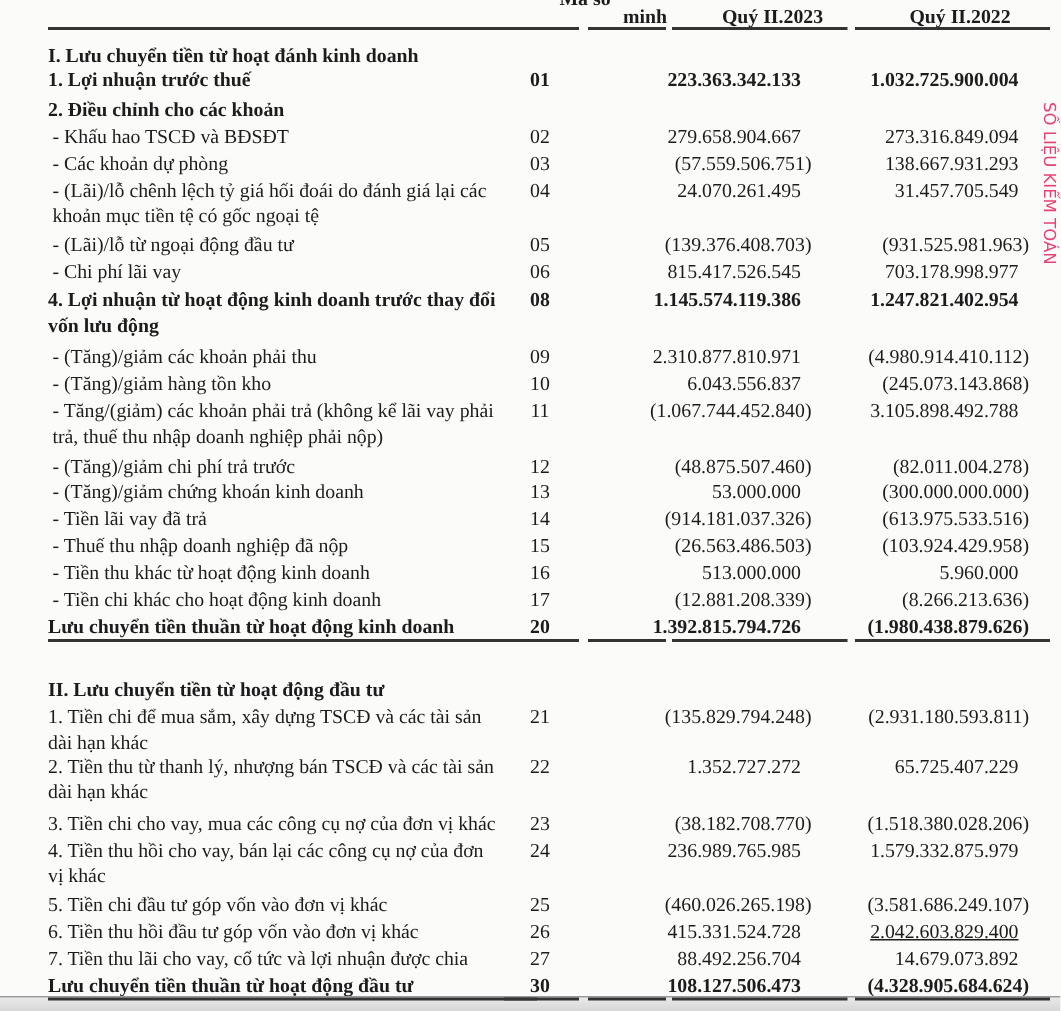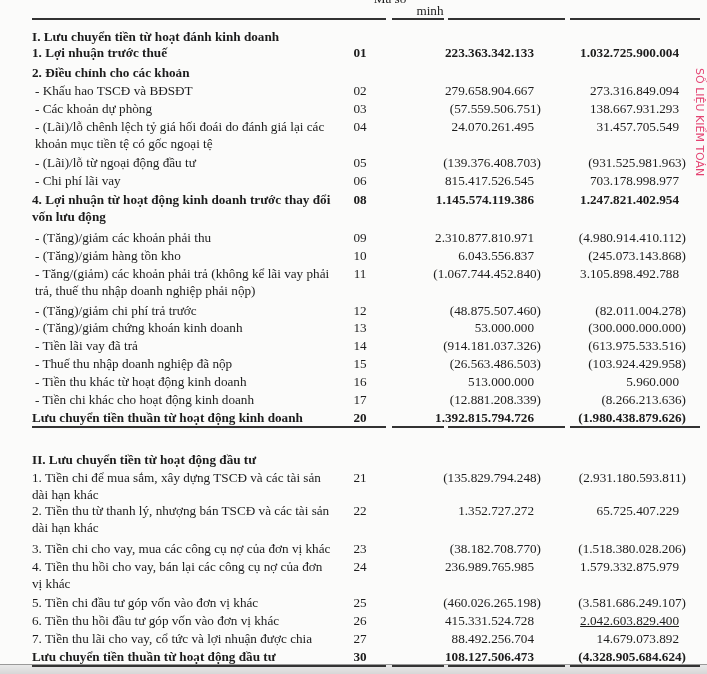--- a/index.html
+++ b/index.html
@@ -4,21 +4,21 @@
 <style>
   html, body { margin: 0; padding: 0; }
   body {
     width: 707px; height: 674px; overflow: hidden; position: relative;
     background: #fbfbfa;
     font-family: "Liberation Serif", "DejaVu Serif", serif;
     color: #1c1c1c;
     font-size: 13.2px;
   }
   .hdr { position: absolute; top: 0; left: 0; width: 707px; height: 20px; }
-  .hdr span { position: absolute; font-weight: normal; }
+  .hdr span { position: absolute; font-weight: bold; }
   .hdr .code { left: 368px; top: -9px; width: 44px; text-align: center; }
   .hdr .note { left: 400px; top: 3px; width: 60px; text-align: center; }
   .hdr .y1 { left: 455px; top: 3px; width: 120px; text-align: center; }
   .hdr .y2 { left: 580px; top: 3px; width: 120px; text-align: center; }
   .rule { position: absolute; height: 1.5px; background: #333; }
 
   .rows { position: absolute; left: 0; top: 0; width: 707px; }
   .row { position: absolute; left: 0; width: 707px; }
   .row .lbl { position: absolute; left: 32px; width: 300px; line-height: 17px; }
   .row .lbl.ind { left: 35px; }
@@ -29,20 +29,22 @@
   .row.sec .lbl { font-weight: bold; }
   .bottom-bar { position: absolute; left: 0; top: 664px; width: 707px; height: 10px; background: linear-gradient(#e9e9e9, #d5d5d5); border-top: 1px solid #999; }
   .stamp { position: absolute; left: 693px; top: 68px; width: 14px; height: 125px; color: #e0225a; font-size: 11px; line-height: 12px; font-family: "DejaVu Sans", sans-serif; overflow: hidden; opacity: 0.85; }
 </style>
 </head>
 <body>
 
 <div class="hdr">
   <span class="code">Mã số</span>
   <span class="note">minh</span>
+  <span class="y1">Quý II.2023</span>
+  <span class="y2">Quý II.2022</span>
 </div>
 <div class="rule" style="left:32px;top:18px;width:328px;"></div>
 <div class="rule" style="left:336px;top:18px;width:50px;"></div>
 <div class="rule" style="left:392px;top:18px;width:52px;"></div>
 <div class="rule" style="left:448px;top:18px;width:117px;"></div>
 <div class="rule" style="left:570px;top:18px;width:130px;"></div>
 
 <div class="rows" id="rows">
     <div class="row sec" style="top: 28px;">
       <span class="lbl">I. Lưu chuyển tiền từ hoạt đánh kinh doanh</span>

